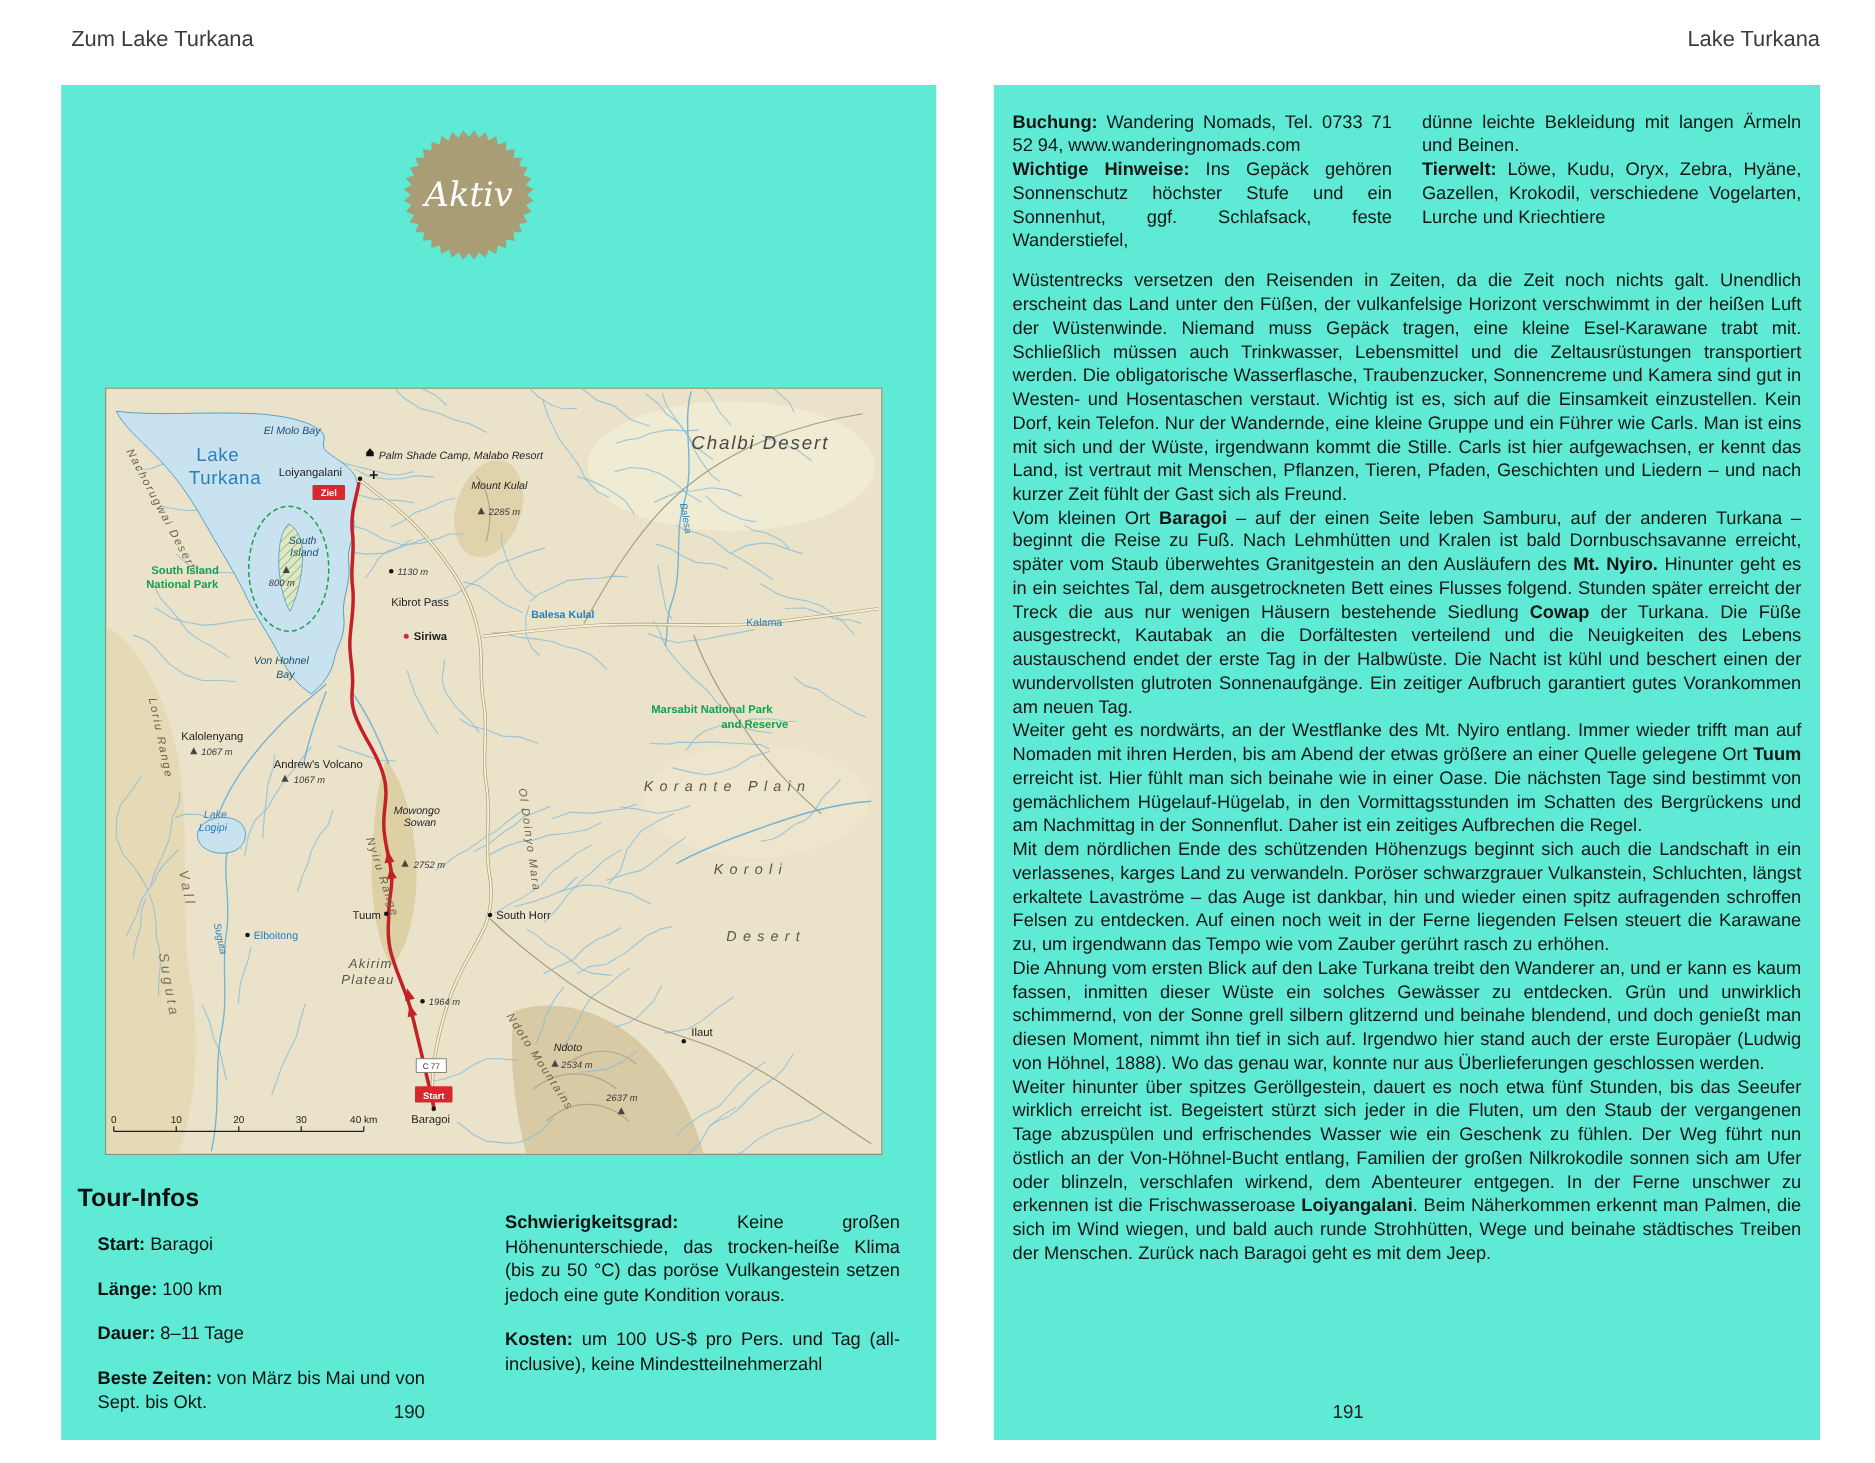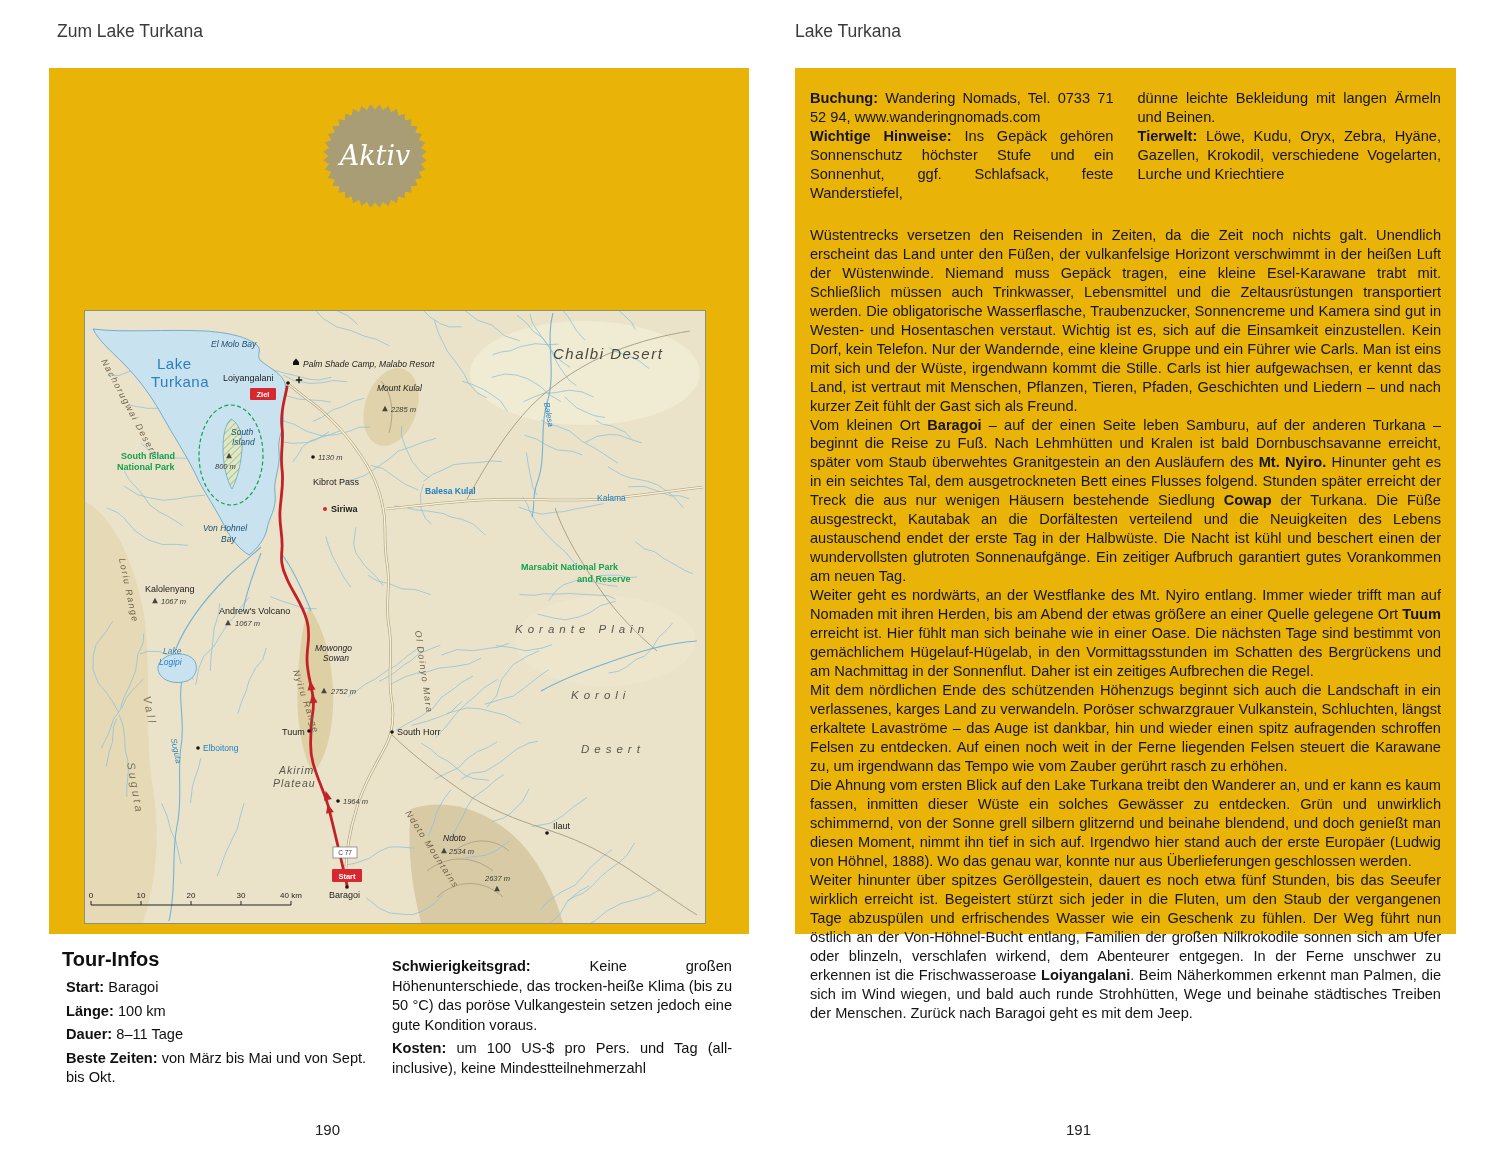--- a/index.html
+++ b/index.html
@@ -1,52 +1,52 @@
 <!DOCTYPE html>
 <html lang="de"><head>
 <meta charset="utf-8">
 <style>
   html,body{margin:0;padding:0}
   body{width:1500px;height:1170px;position:relative;background:#ffffff;
        font-family:"Liberation Sans",sans-serif;color:#1a1a1a;overflow:hidden}
 
   .running-head{position:absolute;top:21px;font-size:17.5px;color:#3b3b3b}
   #rh-left{left:57px}
-  #rh-right{left:795px;width:661px;}
-
-  .panel{position:absolute;top:68px;height:866px;background:#eab308}
+  #rh-right{left:795px;width:661px;text-align:right}
+
+  .panel{position:absolute;top:68px;height:1084px;background:#5eead4}
   #panel-left{left:49px;width:700px}
   #panel-right{left:795px;width:661px}
 
   .page-num{position:absolute;top:1121px;width:120px;font-size:15px;color:#222}
   #pn-left{left:315px}
   #pn-right{left:1066px}
 
   
   #badge{position:absolute;left:272px;top:34px;width:108px;height:108px}
   #badge text{font-family:"DejaVu Serif",serif;font-style:italic;font-size:27px;fill:#ffffff}
   #article-title{position:absolute;top:167px;left:0;width:100%;margin:0;text-align:center;
                  font-size:23px;font-weight:bold;letter-spacing:.6px;color:#33511a}
   #map-wrap{position:absolute;left:35px;top:242px;width:620px;height:612px}
   #map-svg{display:block;background:#ebe3c9;border:1px solid #8d9379}
 
   #tour{position:absolute;left:13px;top:880px;width:674px;display:grid;
         grid-template-columns:326px 1fr;column-gap:0}
   #tour h3{font-size:20px;font-weight:bold;color:#101010;margin:0 0 7px}
-  #tour p{margin:4px;font-size:14.6px;line-height:1.34;color:#111}
+  #tour p{margin:16px;font-size:14.6px;line-height:1.34;color:#111}
   #tour .tour-right{padding-top:5px}
   #tour .tour-right p{text-align:justify}
   .b{font-weight:bold}
 
   
   #right-content{position:absolute;left:0;top:0;width:100%;height:100%;
                  padding:21px 15px 0;box-sizing:border-box}
   #intro{display:grid;grid-template-columns:1fr 1fr;column-gap:24px}
   #intro p,#body-text p{margin:0;font-size:14.6px;line-height:1.3;text-align:justify;color:#151515}
-  #body-text{margin-top:23px}
+  #body-text{margin-top:13px}
 
   
   #map-svg text{font-family:"Liberation Sans",sans-serif}
   .ml-place{font-size:9px;fill:#1b1b1b}
   .ml-place-b{font-size:9px;font-weight:bold;fill:#1b1b1b}
   .ml-place-it{font-size:8.5px;font-style:italic;fill:#222}
   .ml-bay{font-size:8.5px;font-style:italic;fill:#1d4f6e}
   .ml-lake{font-size:15px;fill:#2b7fbe;letter-spacing:.5px}
   .ml-desert{font-size:15px;font-style:italic;fill:#4a4a42;letter-spacing:1.5px}
   .ml-plain{font-size:11.5px;font-style:italic;fill:#56564c;letter-spacing:5px}

